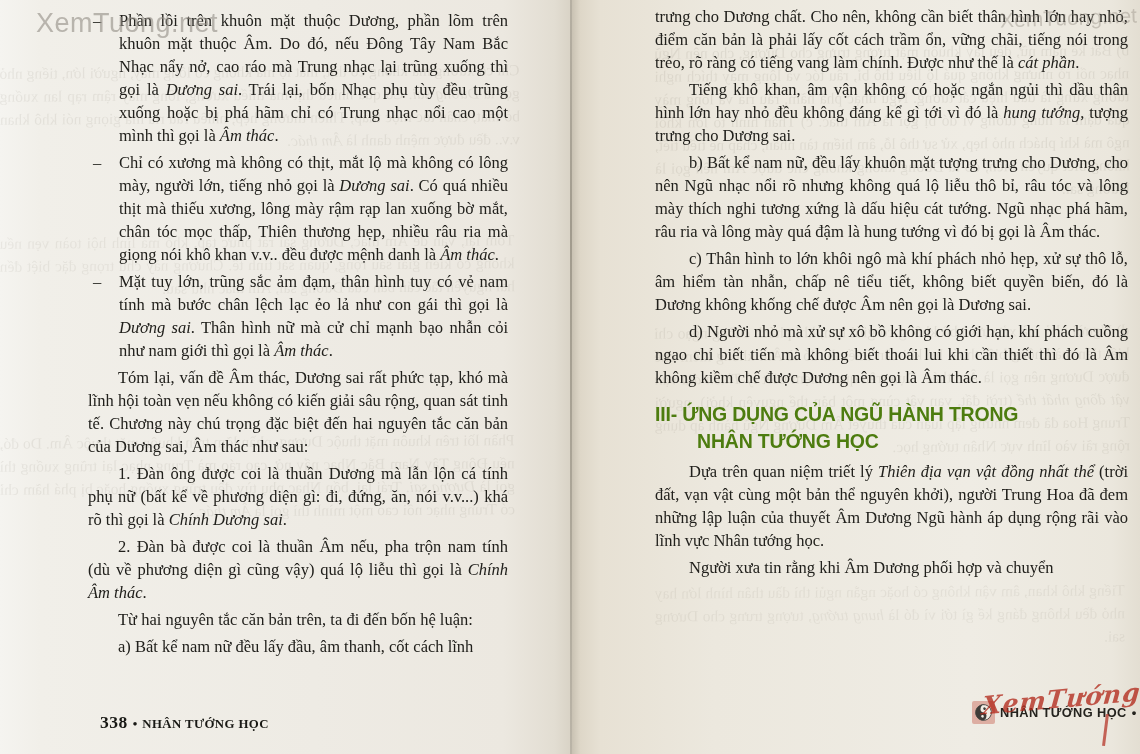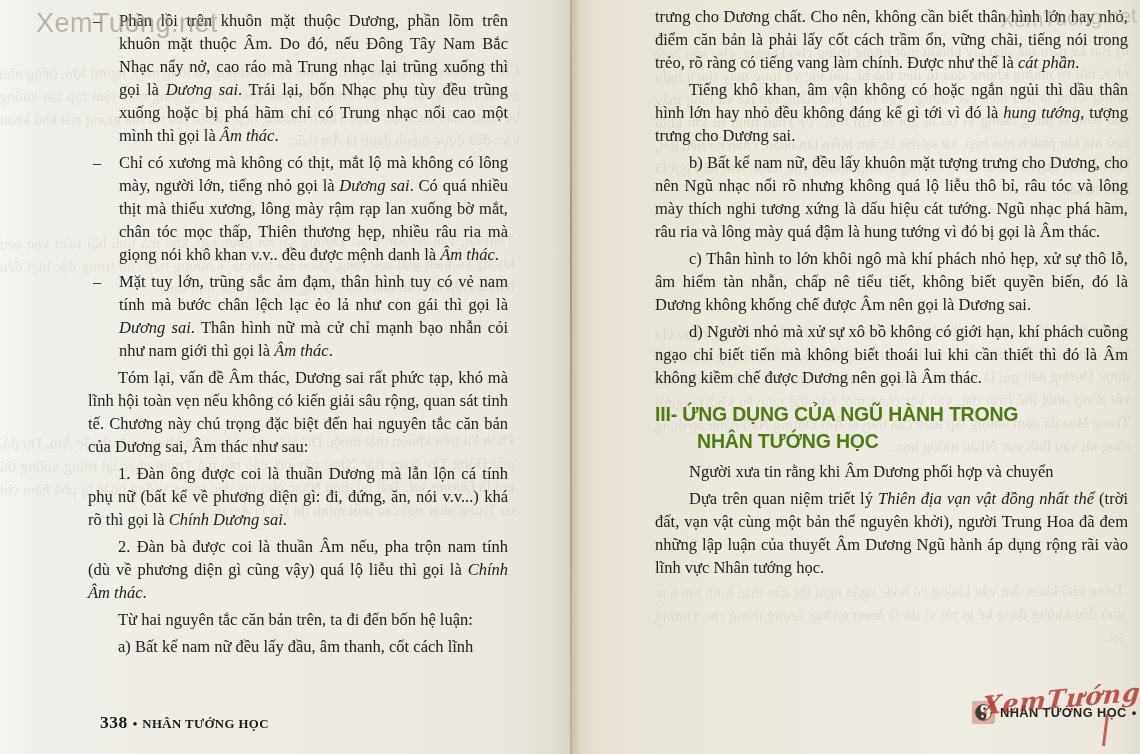--- a/index.html
+++ b/index.html
@@ -111,23 +111,23 @@
       <span><span>b) Bất kể nam nữ, đều lấy khuôn mặt tượng trưng cho Dương, cho nên Ngũ nhạc nổi rõ nhưng không quá lộ liễu thô bỉ, râu tóc và lông mày thích nghi tương xứng là dấu hiệu cát tướng. Ngũ nhạc phá hãm, râu ria và lông mày quá đậm là hung tướng vì đó bị gọi là Âm thác.</span></span></p>
     <p class="p-ind-r">
       <span><span>c) Thân hình to lớn khôi ngô mà khí phách nhỏ hẹp, xử sự thô lỗ, âm hiểm tàn nhẫn, chấp nê tiểu tiết, không biết quyền biến, đó là Dương không khống chế được Âm nên gọi là Dương sai.</span></span></p>
     <p class="p-ind-r">
       <span><span>d) Người nhỏ mà xử sự xô bồ không có giới hạn, khí phách cuồng ngạo chỉ biết tiến mà không biết thoái lui khi cần thiết thì đó là Âm không kiềm chế được Dương nên gọi là Âm thác.</span></span></p>
     <div class="heading">
       <div class="h-line1">III- ỨNG DỤNG CỦA NGŨ HÀNH TRONG</div>
       <div class="h-line2">NHÂN TƯỚNG HỌC</div>
     </div>
     <p class="p-ind-r">
+      <span><span>Dựa trên quan niệm triết lý </span><span class="it">Thiên địa vạn vật đồng nhất thể</span><span> (trời đất, vạn vật cùng một bản thể nguyên khởi), người Trung Hoa đã đem những lập luận của thuyết Âm Dương Ngũ hành áp dụng rộng rãi vào lĩnh vực Nhân tướng học.</span></span></p>
+    <p class="p-ind-r">
       <span><span>Người xưa tin rằng khi Âm Dương phối hợp và chuyển</span></span></p>
-    <p class="p-ind-r">
-      <span><span>Dựa trên quan niệm triết lý </span><span class="it">Thiên địa vạn vật đồng nhất thể</span><span> (trời đất, vạn vật cùng một bản thể nguyên khởi), người Trung Hoa đã đem những lập luận của thuyết Âm Dương Ngũ hành áp dụng rộng rãi vào lĩnh vực Nhân tướng học.</span></span></p>
   </div>
 
   <div class="footer-left">
     <span class="pg-num">338</span><span class="pg-bullet">•</span><span class="pg-title">NHÂN TƯỚNG HỌC</span>
   </div>
 
   <div class="footer-right">
     <span class="yy-box">
       <svg width="19" height="19" viewBox="0 0 24 24" style="transform:rotate(15deg)">
         <circle cx="12" cy="12" r="10" fill="#f2efe6" stroke="#2b2a26" stroke-width="1"></circle>

